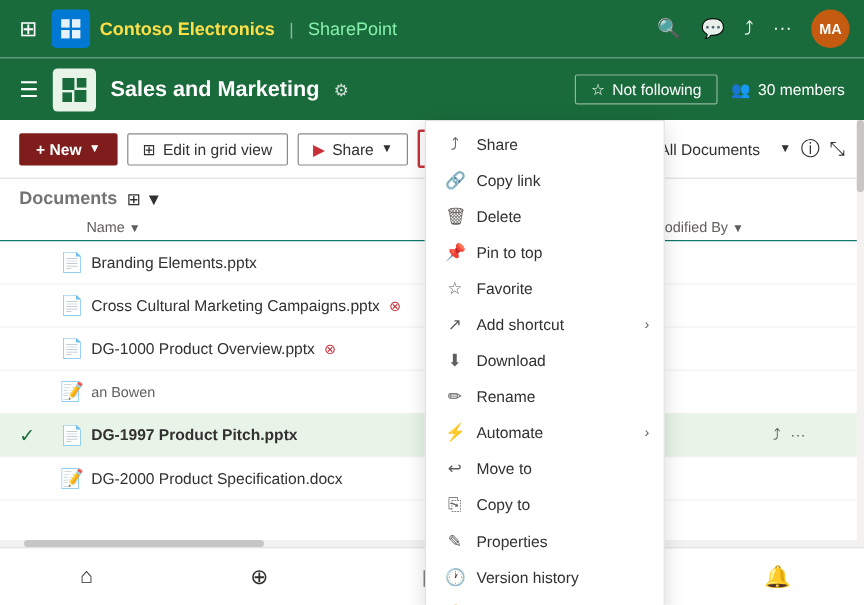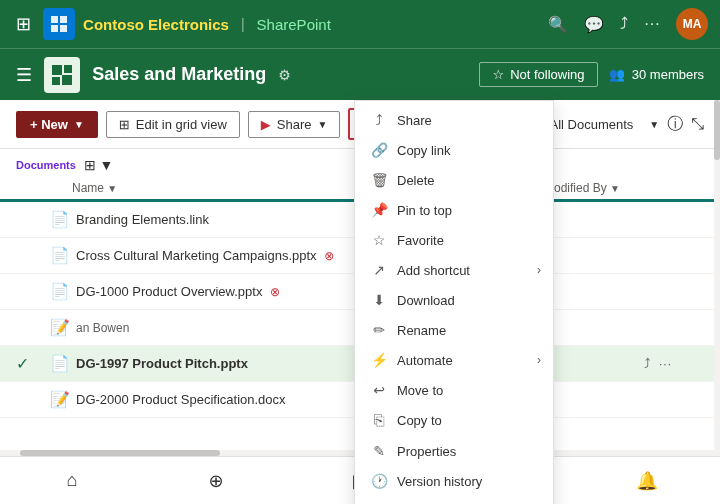--- a/index.html
+++ b/index.html
@@ -212,39 +212,39 @@
     }
 
     
     .docs-section {
       padding: 8px 16px 4px;
       display: flex;
       align-items: center;
       gap: 8px;
     }
     .docs-title {
-      font-size: 11px;
+      font-size: 15px;
       font-weight: 600;
-      color: #6d28d9;
+      color: #737373;
     }
     .docs-view-icon {
       font-size: 14px;
       color: #323130;
       cursor: pointer;
     }
 
     
     .file-list {
       width: 100%;
     }
     .file-header {
       display: flex;
       align-items: flex-end;
       padding: 4px 16px;
-      border-bottom: 3px solid #0f766e;
+      border-bottom: 1px solid #0f766e;
       font-size: 12px;
       color: #605e5c;
     }
     .col-check { width: 32px; }
     .col-icon { width: 24px; }
     .col-name { flex: 1; }
     .col-modified { width: 160px; }
     .col-add { width: 100px; text-align: left; }
     .col-add-btn {
       color: #1a6b3c;
@@ -449,21 +449,21 @@
       <span>Name</span> <span style="font-size:10px;">▼</span>
     </div>
     <div class="col-modified">
       <span>Modified By</span> <span style="font-size:10px;">▼</span>
     </div>
   </div>
 
   <div class="file-row">
     <div class="col-check file-check"></div>
     <div class="file-icon ppt-icon">📄</div>
-    <div class="col-name file-name">Branding Elements.link</div>
+    <div class="col-name file-name">Branding Elements.pptx</div>
     <div class="col-modified file-modified">O Administrator</div>
     <div class="col-add"></div>
   </div>
 
   <div class="file-row">
     <div class="col-check file-check"></div>
     <div class="file-icon ppt-icon">📄</div>
     <div class="col-name file-name">
       Cross Cultural Marketing Campaigns.pptx
       <span class="file-error">⊗</span>

